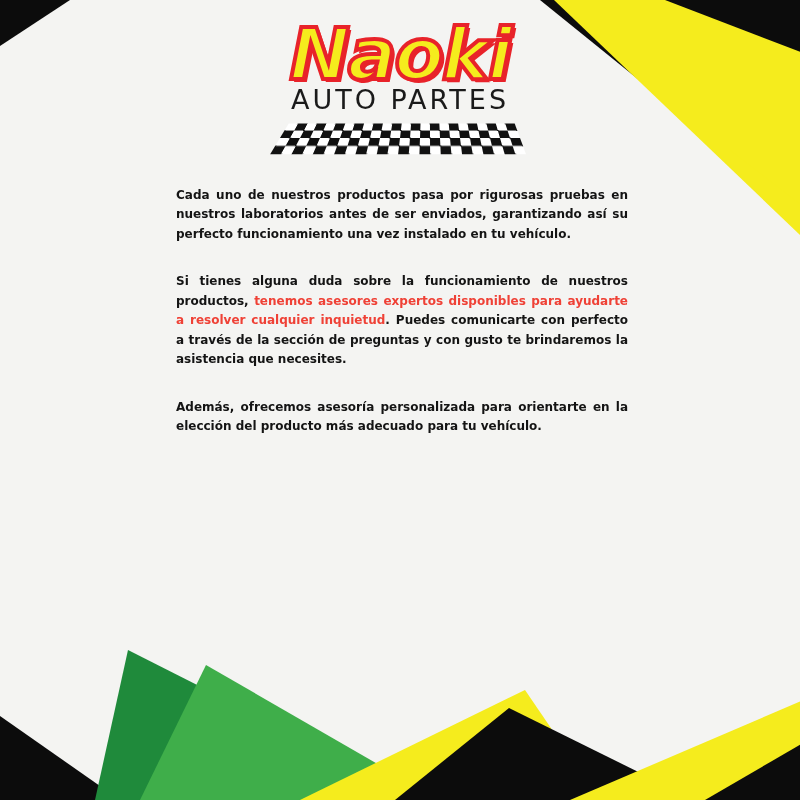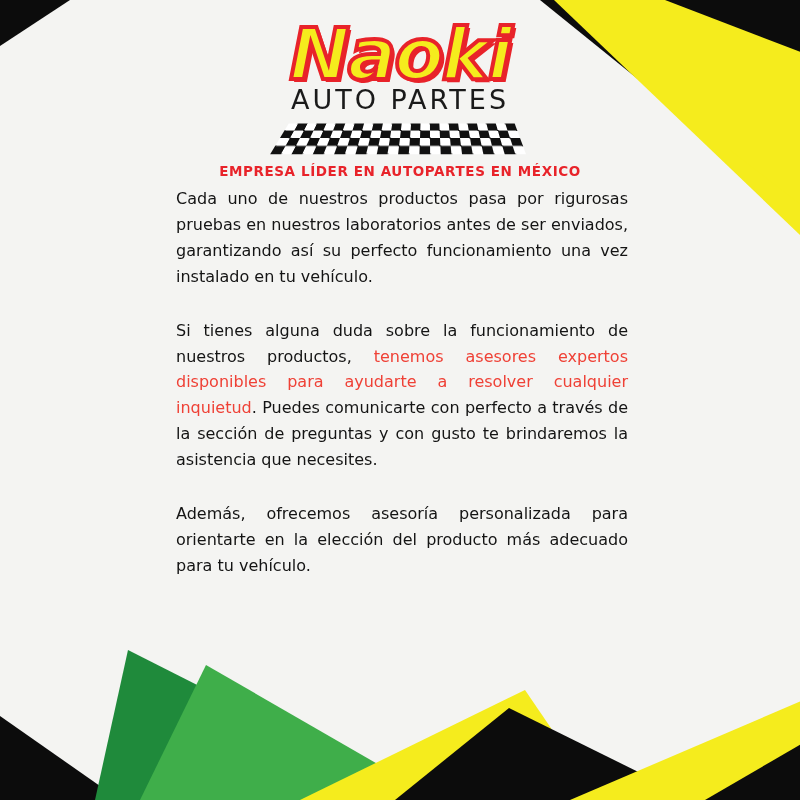--- a/index.html
+++ b/index.html
@@ -161,22 +161,22 @@
     font-family: "DejaVu Sans", sans-serif;
     font-weight: bold;
     font-size: 31px;
     color: #e8232a;
     letter-spacing: 0.5px;
     margin: 0 0 30px 0;
     text-align: center;
   }
   p.para {
     font-family: "DejaVu Sans", sans-serif;
-    font-weight: normal;
-    font-size: 16px;
+    font-weight: bold;
+    font-size: 12px;
     line-height: 1.62;
     color: #141414;
     text-align: justify;
     margin: 0 0 28px 0;
   }
   p.para:last-child { margin-bottom: 0; }
   .hl { color: #ef4136; }
 </style>
 </head>
 <body>
@@ -185,21 +185,20 @@
 
   <div class="shape tl-black"></div>
   <div class="shape tr-black"></div>
   <div class="shape tr-yellow"></div>
   <div class="shape tr-yellow2"></div>
 
   <div class="header">
     <div class="brand">Naoki</div>
     <div class="sub-brand">AUTO PARTES</div>
     <div class="checker"></div>
-    <div class="tagline">EMPRESA LÍDER  EN AUTOPARTES EN MÉXICO</div>
   </div>
 
   <div class="content">
 
     <p class="para">Cada uno de nuestros productos pasa por rigurosas pruebas en nuestros laboratorios antes de ser enviados, garantizando así su perfecto funcionamiento una vez instalado en tu vehículo.</p>
 
     <p class="para"><span>Si tienes alguna duda sobre la funcionamiento de nuestros productos, </span><span class="hl">tenemos asesores expertos disponibles para ayudarte a resolver cualquier inquietud</span><span>. Puedes comunicarte con perfecto a través de la sección de preguntas y con gusto te brindaremos la asistencia que necesites.</span></p>
 
     <p class="para">Además, ofrecemos asesoría personalizada para orientarte en la elección del producto más adecuado para tu vehículo.</p>
   </div>

